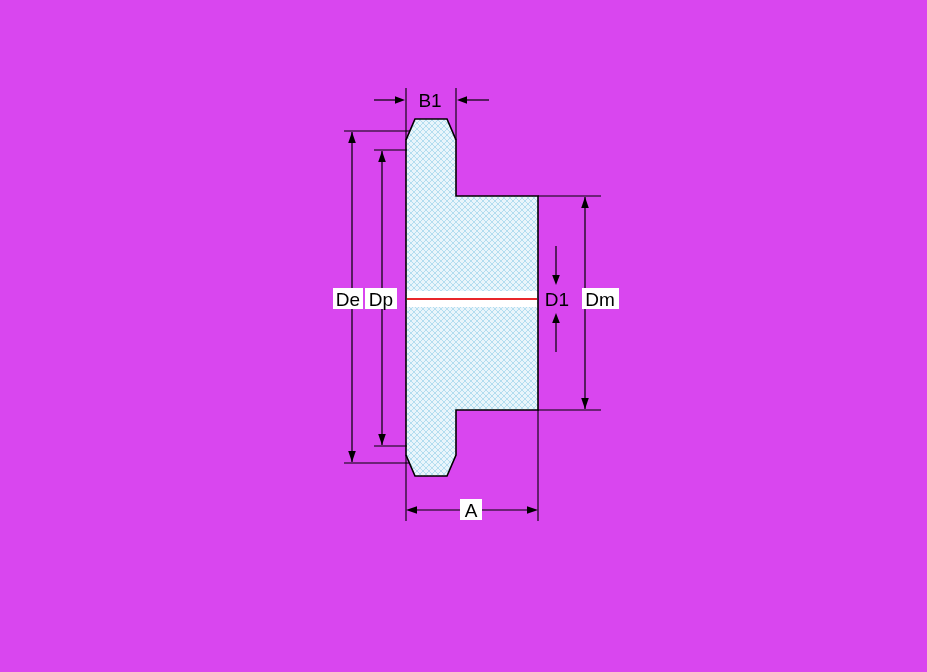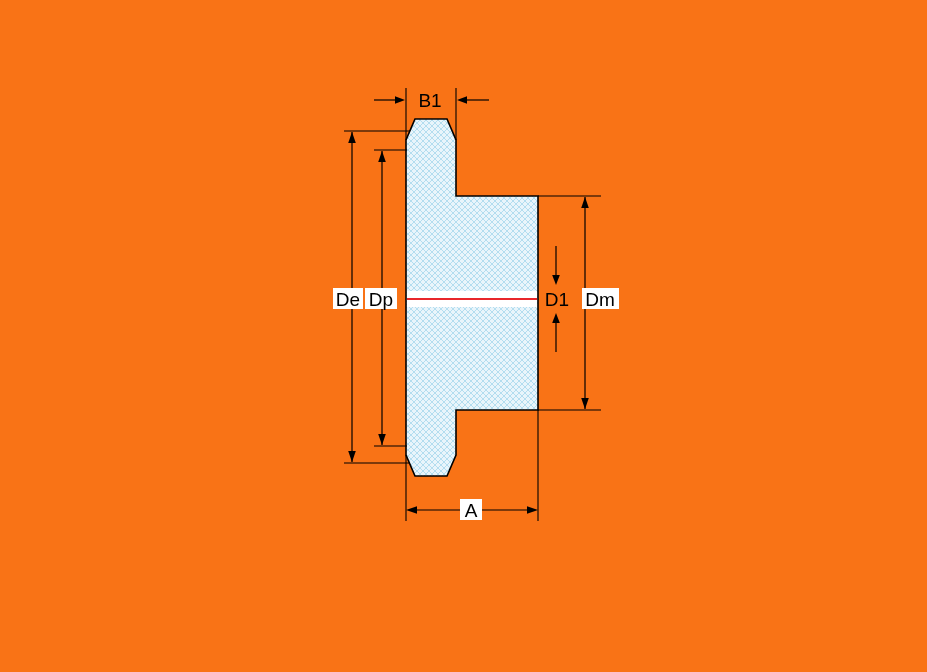--- a/index.html
+++ b/index.html
@@ -8,21 +8,21 @@
     background: #ffffff;
     width: 927px;
     height: 672px;
     overflow: hidden;
     font-family: "Liberation Sans", sans-serif;
   }
   .canvas {
     position: relative;
     width: 927px;
     height: 672px;
-    background: #f97316;
+    background: #d946ef;
   }
   svg { display: block; }
   .dim-line   { stroke: #000000; stroke-width: 1.2; fill: none; }
   .ext-line   { stroke: #000000; stroke-width: 1.1; fill: none; }
   .arrowhead  { fill: #000000; stroke: none; }
   .label-bg   { fill: #ffffff; stroke: none; }
   .dim-label  { font-family: "Liberation Sans", sans-serif; font-size: 19px; fill: #000000; }
 </style>
 </head>
 <body>

